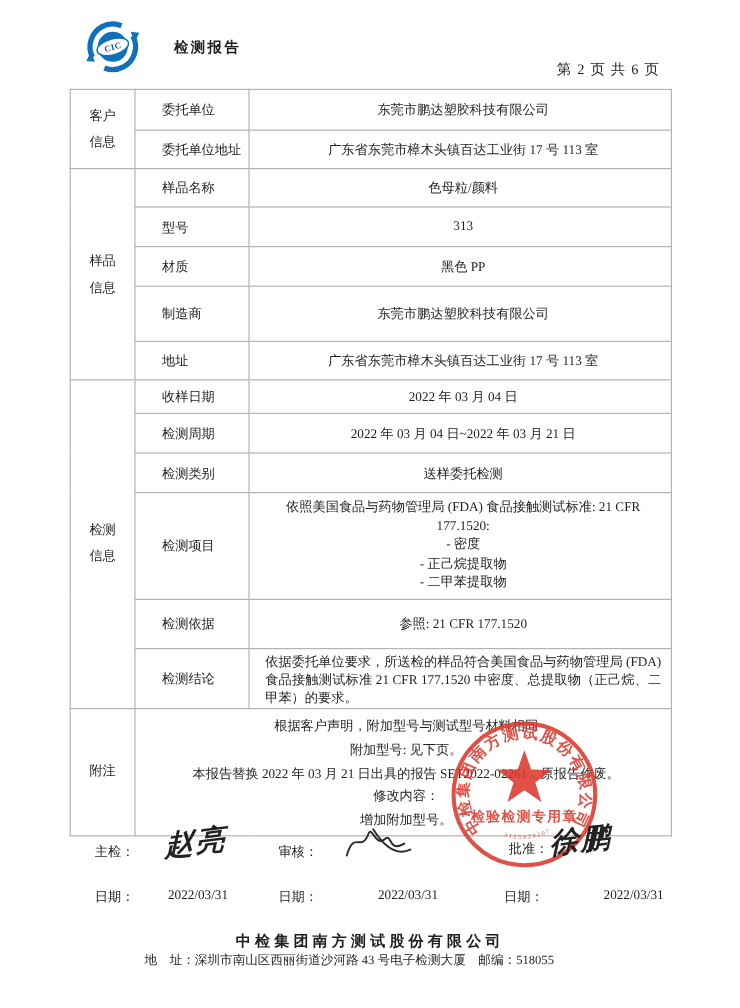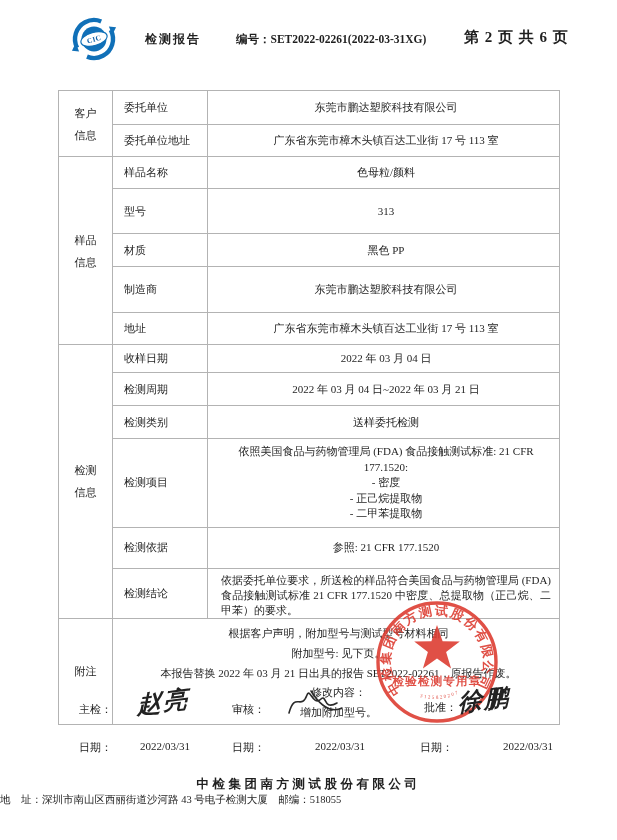--- a/index.html
+++ b/index.html
@@ -1,41 +1,41 @@
 <!DOCTYPE html>
 <html><head>
 <meta charset="utf-8">
 <style>
   html,body{margin:0;padding:0;background:#fff;}
   .page{position:relative;width:617px;height:840px;background:#fff;overflow:hidden;
         font-family:"Liberation Serif","DejaVu Serif",serif;color:#1f1f1f;}
   
   .hdr-title{position:absolute;left:145px;top:31px;font-size:12px;font-weight:bold;letter-spacing:2px;}
   .hdr-no{position:absolute;left:236px;top:32px;font-size:11.5px;font-weight:bold;}
-  .hdr-page{position:absolute;left:464px;top:28px;font-size:15px;font-weight:bold;letter-spacing:1px;}
+  .hdr-page{position:absolute;left:464px;top:50px;font-size:12px;font-weight:normal;letter-spacing:1px;}
   .logo{position:absolute;left:66px;top:15px;}
   
-  table.rep{position:absolute;left:58px;top:74px;width:501px;border-collapse:collapse;table-layout:fixed;margin-top:16px;}
+  table.rep{position:absolute;left:58px;top:74px;width:501px;border-collapse:collapse;table-layout:fixed;}
   table.rep td{border:1.5px solid #b3b3b3;font-size:11px;vertical-align:middle;overflow:hidden;}
   td.g{width:54px;text-align:center;white-space:pre-line;line-height:22px;}
-  td.l{width:95px;padding-left:11px;}
+  td.l{width:95px;padding-left:22px;}
   td.v{padding-left:13px;padding-right:8px;text-align:center;}
   td.ml{white-space:pre-line;line-height:15.6px;padding-top:5px;padding-bottom:5px;}
   td.just{line-height:15px;text-align:justify;padding-top:4px;padding-bottom:0;}
   td.note{white-space:pre-line;line-height:19.8px;vertical-align:top;padding-top:5px;}
   
   .abs{position:absolute;font-size:11px;}
   .sig-name{position:absolute;font-size:24px;font-weight:600;font-style:italic;color:#222;
             transform:rotate(-7deg) skewX(-6deg);letter-spacing:2px;z-index:5;}
   
   .stamp{position:absolute;left:372px;top:597px;opacity:.88;z-index:4;}
   
   .ft-company{position:absolute;left:0;top:776px;width:617px;text-align:center;
               font-size:12.5px;font-weight:bold;letter-spacing:3.5px;}
-  .ft-line{position:absolute;left:0;width:582px;font-size:10.5px;}
+  .ft-line{position:absolute;left:0;width:582px;text-align:center;font-size:10.5px;}
   .ft-addr{top:793px;}
   .ft-web{top:807px;}
   a.url{color:#0000e0;text-decoration:underline;font-family:"DejaVu Sans Mono",monospace;font-size:10px;}
 </style>
 </head>
 <body>
 
 <div class="page">
 
   <svg class="logo" width="56" height="48" viewBox="0 0 56 48">
@@ -44,21 +44,20 @@
       <polygon points="47,20 53,24 46,29" fill="#1070b8"></polygon>
       <polygon points="9,28 3,24 10,19" fill="#1070b8"></polygon>
     </g>
     <circle cx="28" cy="24" r="12.5" fill="#1070b8"></circle>
     <g transform="rotate(-16 28 24)">
       <ellipse cx="28" cy="24" rx="13.5" ry="6.6" fill="#ffffff" stroke="#1070b8" stroke-width="1.2"></ellipse>
       <text x="28" y="26.6" text-anchor="middle" font-size="7.2" font-weight="bold" fill="#0d5ea6" font-family="Liberation Serif, serif" letter-spacing="0.5">CIC</text>
     </g>
   </svg>
   <div class="hdr-title">检测报告</div>
-  <div class="hdr-no"><span>编号：</span><span>SET2022-02261(2022-03-31XG)</span></div>
   <div class="hdr-page">第 2 页 共 6 页</div>
 
   <table class="rep">
     <colgroup>
         <col style="width:54px">
         <col style="width:95px">
         <col style="width:352px">
       </colgroup>
 
     <tbody>
@@ -72,21 +71,21 @@
       <td class="l">委托单位地址</td>
       <td class="v">广东省东莞市樟木头镇百达工业街 17 号 113 室</td>
     </tr>
 
     <tr style="height:32px">
       <td class="g" rowspan="5">样品
 信息</td>
       <td class="l">样品名称</td>
       <td class="v">色母粒/颜料</td>
     </tr>
-    <tr style="height:45px">
+    <tr style="height:33px">
       <td class="l">型号</td>
       <td class="v">313</td>
     </tr>
     <tr style="height:33px">
       <td class="l">材质</td>
       <td class="v">黑色 PP</td>
     </tr>
     <tr style="height:46px">
       <td class="l">制造商</td>
       <td class="v">东莞市鹏达塑胶科技有限公司</td>

